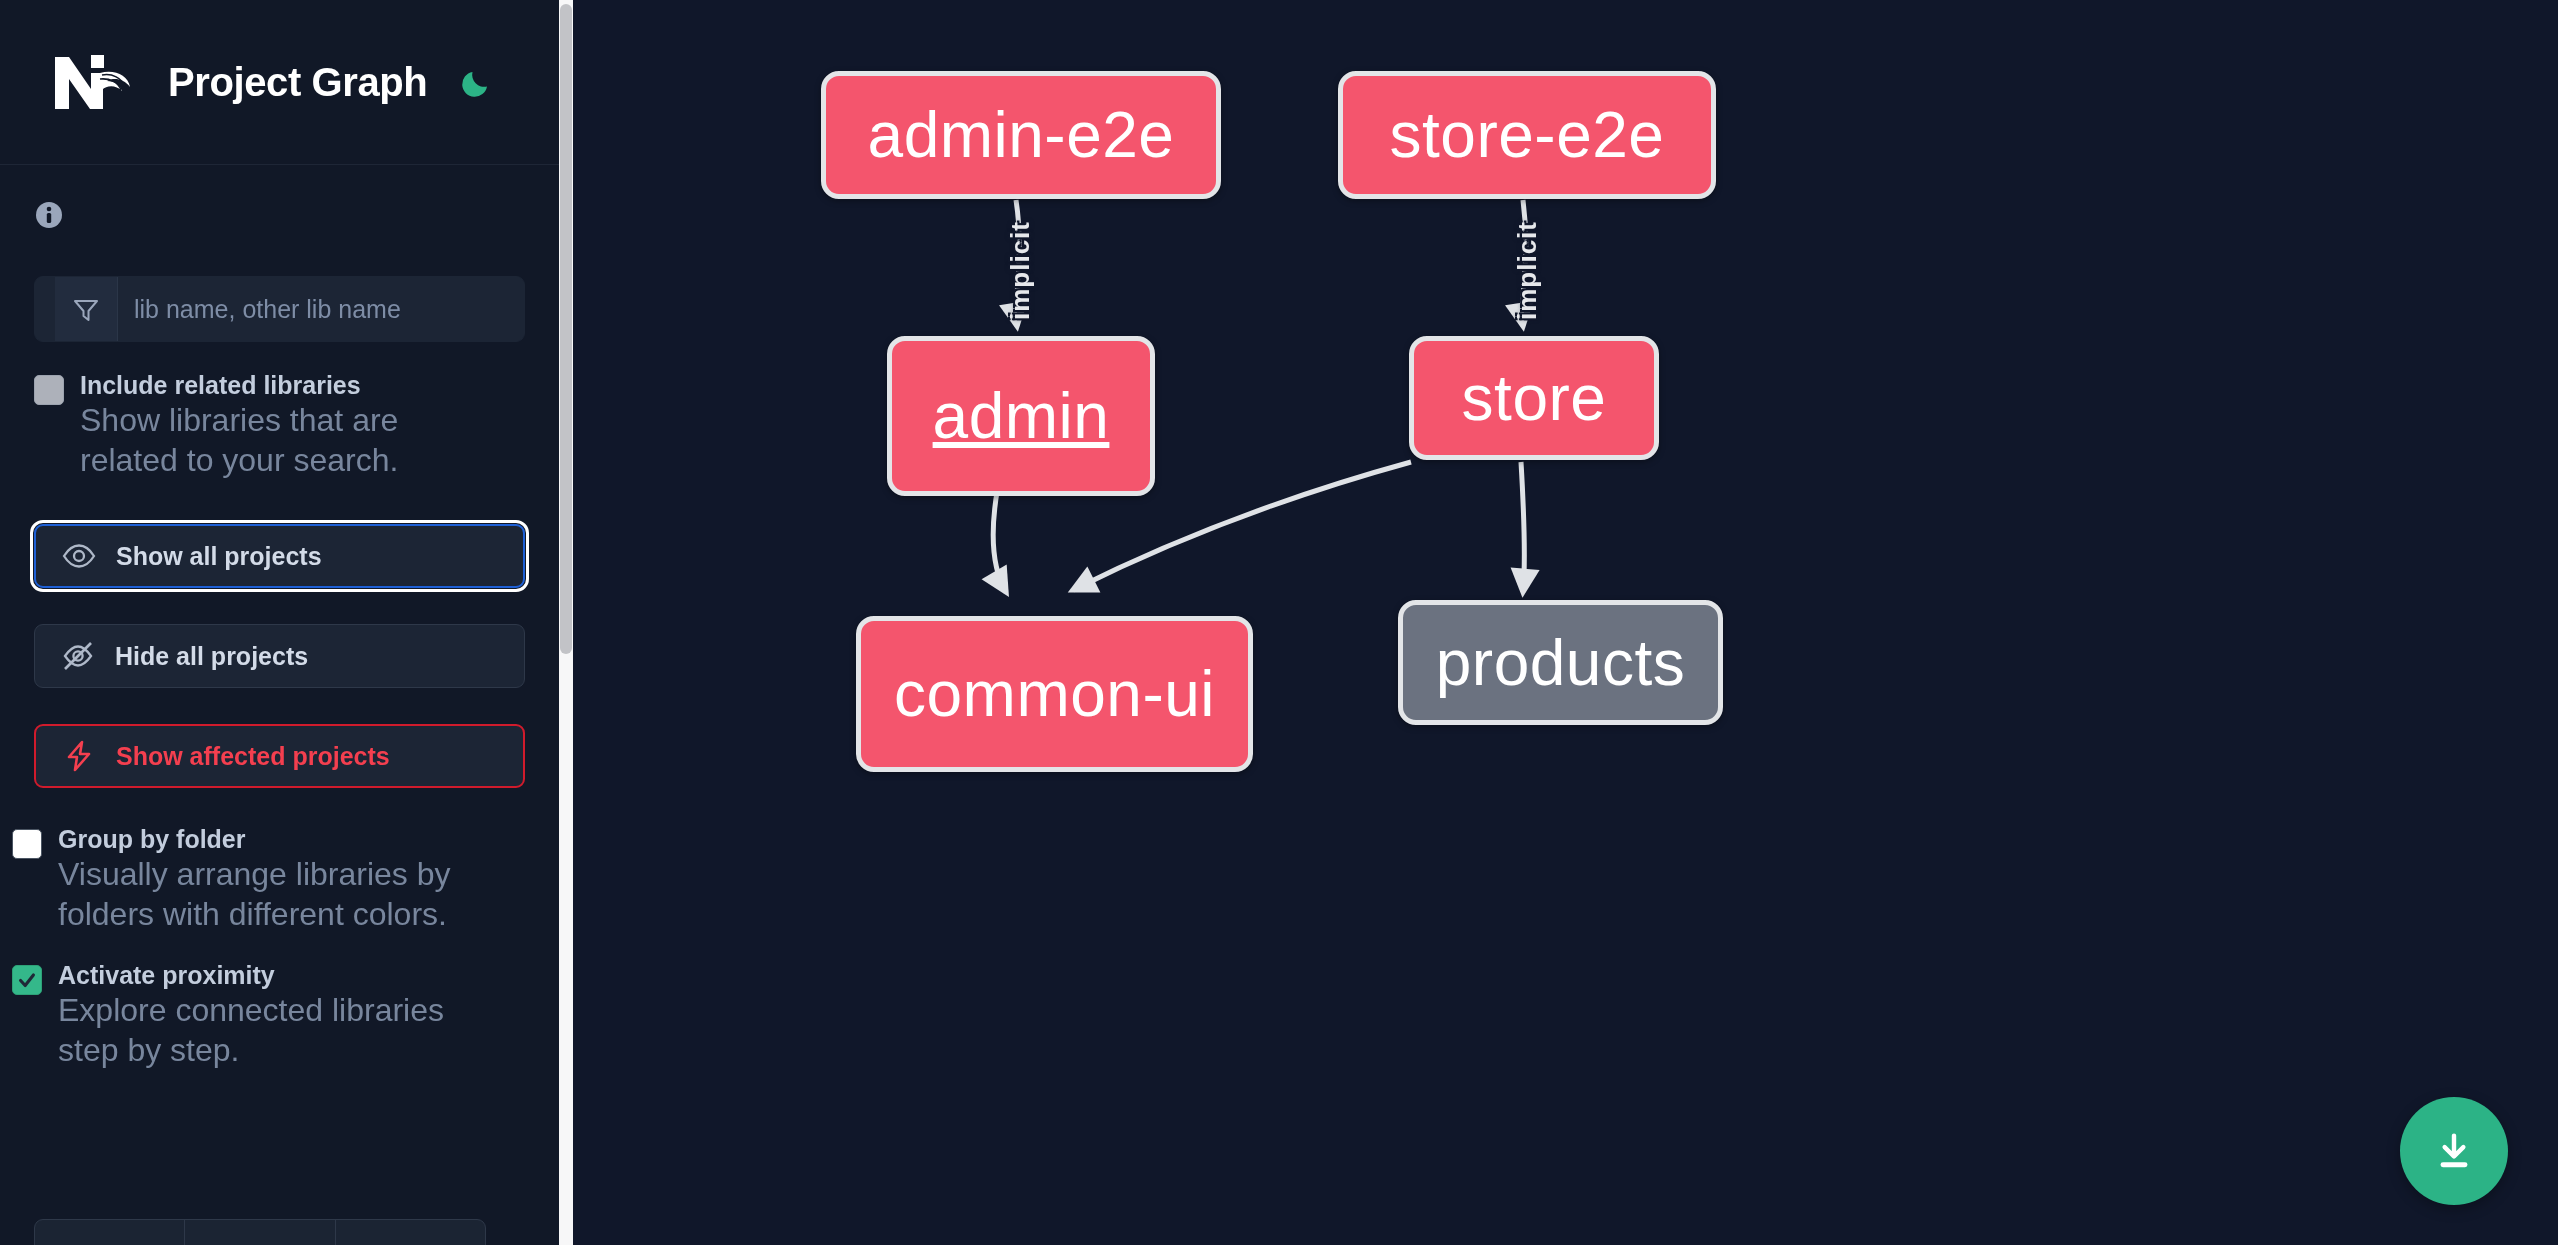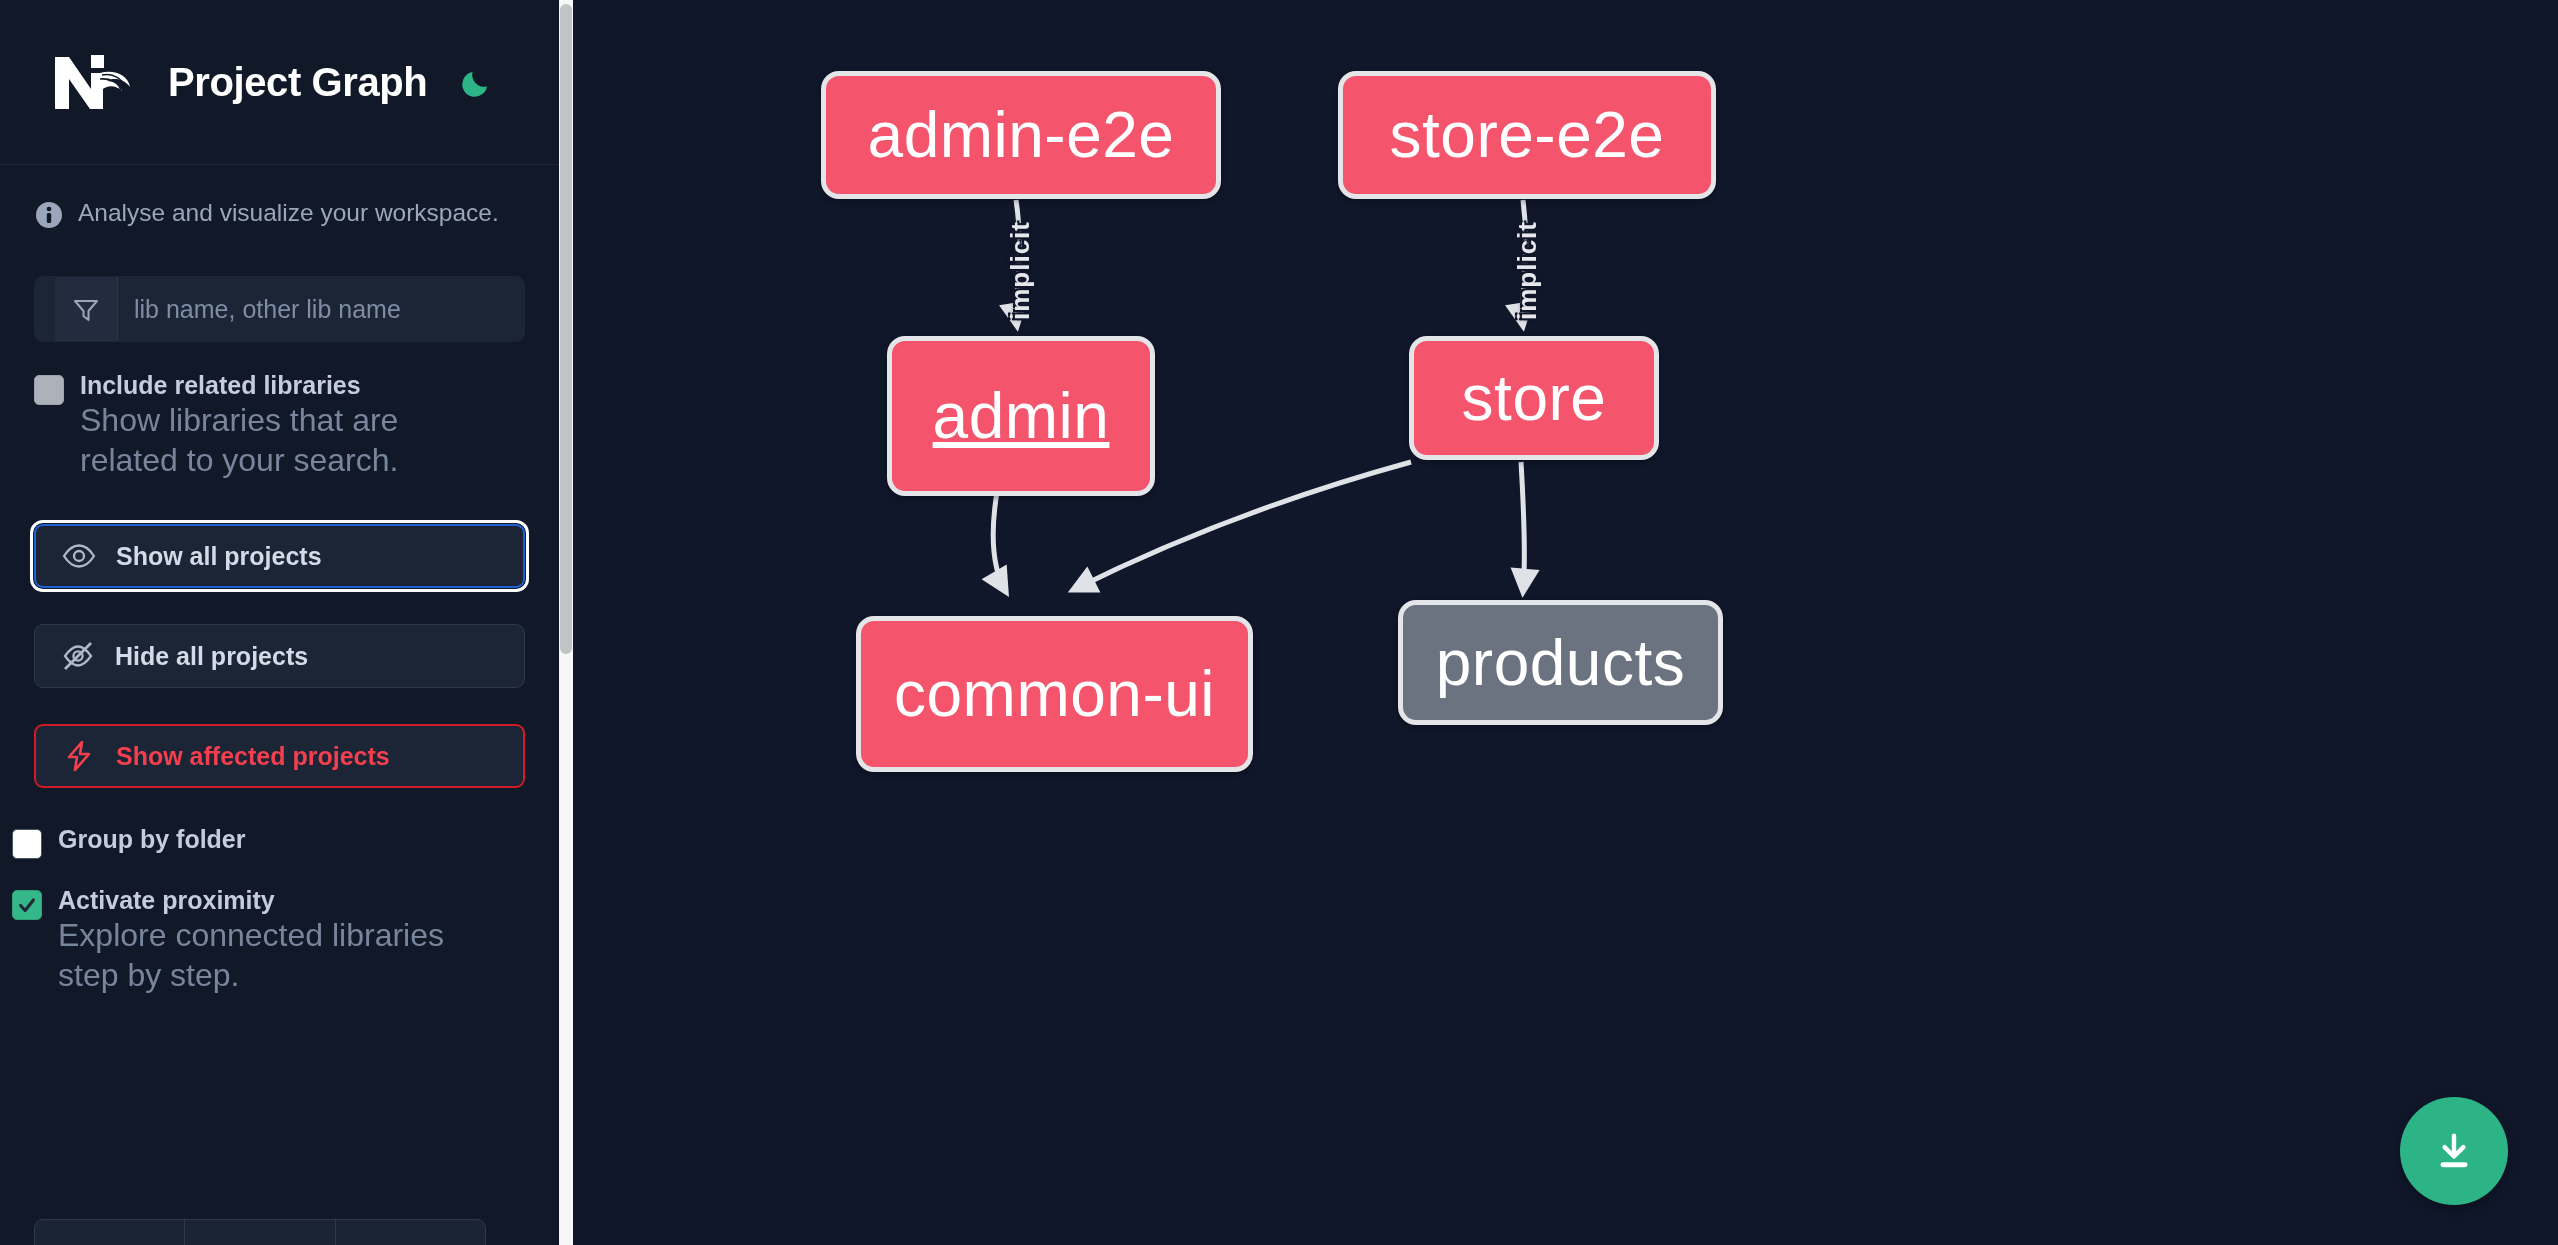--- a/index.html
+++ b/index.html
@@ -265,21 +265,20 @@
     </div>
 
     <div class="tagline-row">
       <span class="info-icon">
         <svg viewBox="0 0 30 30" width="30" height="30">
           <circle cx="15" cy="15" r="13" fill="#9aa6bb"></circle>
           <circle cx="15" cy="9" r="2.3" fill="#111827"></circle>
           <rect x="12.8" y="13" width="4.4" height="10" rx="1.6" fill="#111827"></rect>
         </svg>
       </span>
-      <span class="tagline-text">Analyse and visualize your workspace.</span>
     </div>
 
     <div class="search-wrap">
       <span class="search-icon-box">
         <svg viewBox="0 0 28 28" width="28" height="28">
           <path fill="none" stroke="#9aa6bb" stroke-width="2" stroke-linejoin="round" d="M3 6 L25 6 L16.5 16 L16.5 25 L11.5 21 L11.5 16 Z"></path>
         </svg>
       </span>
       <input class="search-input" type="text" value="" placeholder="lib name, other lib name" style="">
     </div>
@@ -322,20 +321,21 @@
           </svg>
         </span>
         <span class="gbtn-label">Show affected projects</span>
       </div>
     </div>
 
     <div class="check-row tight">
       <span class="cb cb-unchecked"></span>
       <div class="check-body">
         <div class="check-label">Group by folder</div>
+        <div class="check-desc">Visually arrange libraries by folders with different colors.</div>
       </div>
     </div>
 
     <div class="check-row tight">
       <span class="cb cb-checked">
         <svg viewBox="0 0 24 24" width="22" height="22">
           <path fill="none" stroke="#1f2937" stroke-width="3.4" stroke-linecap="round" stroke-linejoin="round" d="M5 12.5 L10 18 L19 6.5"></path>
         </svg>
       </span>
       <div class="check-body">

